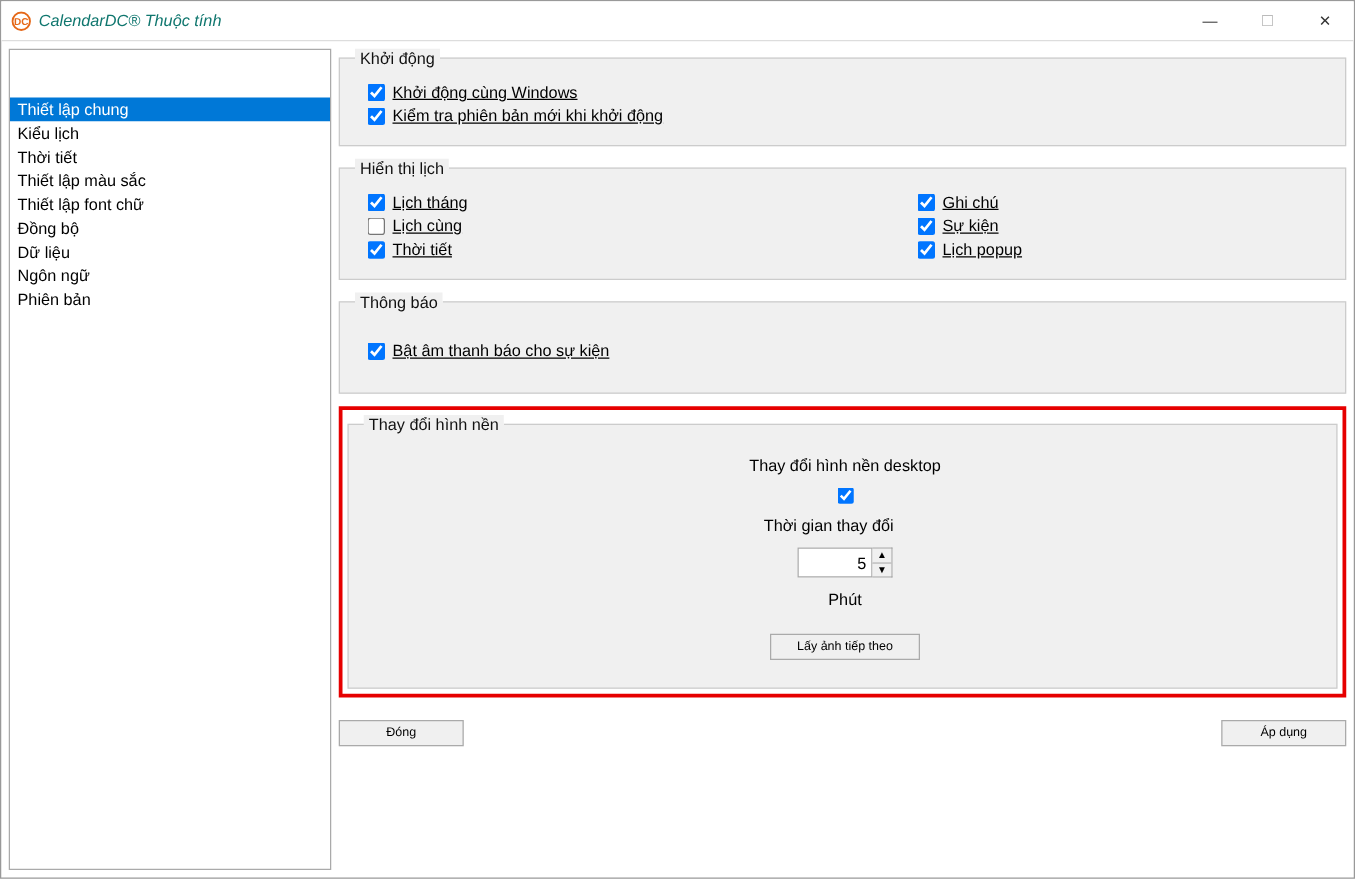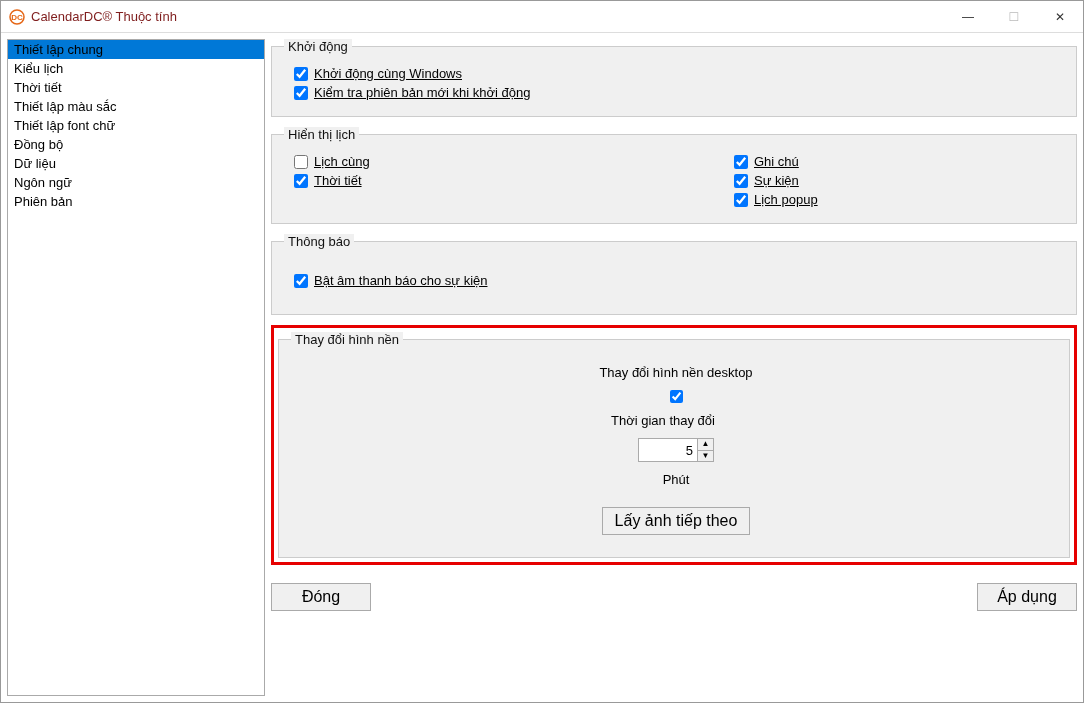--- a/index.html
+++ b/index.html
@@ -23,21 +23,21 @@
   }
   .titlebar .app-icon {
     width: 16px;
     height: 16px;
     margin-right: 6px;
     display:flex;align-items:center;justify-content:center;
     color:#e56717;
     font-weight:bold;
     font-size:11px;
   }
-  .titlebar .title { font-size: 13px; color: #7f1d1d; }
+  .titlebar .title { font-size: 13px; color: #0f766e; font-style: italic; }
   .win-controls { margin-left: auto; display: flex; }
   .win-btn {
     width: 46px; height: 32px; display:flex;align-items:center;justify-content:center;
     font-size: 12px; color:#333;
   }
   .win-btn.disabled { color:#bbb; }
   .content {
     display:flex;
     height: calc(100% - 32px);
     padding: 6px;
@@ -50,21 +50,22 @@
     overflow:auto;
   }
   .sidebar .item {
     padding: 1px 6px;
     font-size:13px;
     cursor:default;
     line-height:17px;
   }
   .sidebar .item.selected{
     background:#0078d7;
-    color:#000000;
+    color:#ffffff;
+    margin-top:38px;
   }
   .main {
     flex:1;
     display:flex;
     flex-direction:column;
     gap:10px;
     position:relative;
   }
   fieldset.group{
     border:1px solid #ccc;
@@ -143,21 +144,21 @@
     font-size:8px;line-height:1;
     background:#f0f0f0;
     border-bottom:1px solid #aaa;
   }
   .spinner .arrows span:last-child{border-bottom:none;}
   .btn{
     border:1px solid #aaa;
     background:#f0f0f0;
     padding:4px 12px;
     font-family:inherit;
-    font-size:16px;
+    font-size:10px;
     min-width:100px;
     text-align:center;
   }
   .bottom-buttons{
     display:flex;
     gap:40px;
     justify-content:space-between;
     padding:8px 0 4px 0;
   }
 </style>
@@ -204,20 +205,24 @@
         <input type="checkbox" checked="" style="">
         <span>Kiểm tra phiên bản mới khi khởi động</span>
       </label>
     </fieldset>
 
     <fieldset class="group">
       <legend>Hiển thị lịch</legend>
       <div class="grid2">
         <div>
           <label class="chk">
+            <input type="checkbox" checked="" style="">
+            <span>Lịch tháng</span>
+          </label>
+          <label class="chk">
             <input type="checkbox" style="">
             <span>Lịch cùng</span>
           </label>
           <label class="chk">
             <input type="checkbox" checked="" style="">
             <span>Thời tiết</span>
           </label>
         </div>
         <div>
           <label class="chk">

